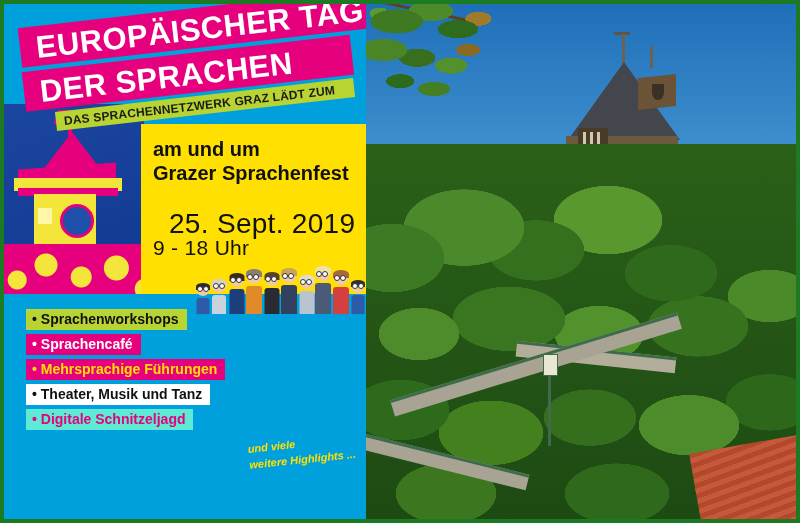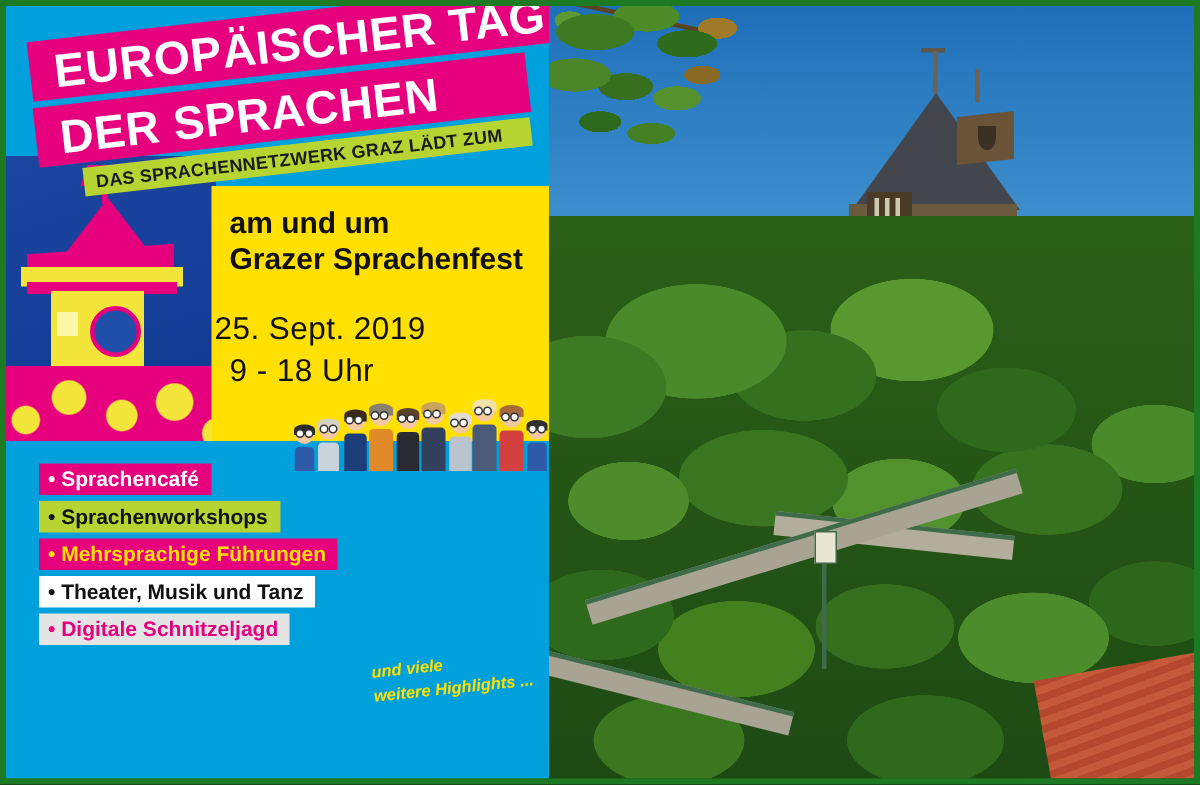--- a/index.html
+++ b/index.html
@@ -104,21 +104,21 @@
   
   .yellowbox{
     position:absolute;left:137px;top:120px;width:225px;height:170px;
     background:#ffe000;
   }
   .yb-title{
     position:absolute;left:12px;top:14px;width:215px;
     color:#111;font-size:20px;font-weight:bold;line-height:1.18;
   }
   .yb-date{
-    position:absolute;left:2px;top:84px;color:#111;font-size:21px;
+    position:absolute;left:28px;top:84px;color:#111;font-size:28px;
     letter-spacing:0.3px;
   }
   .yb-time{
     position:absolute;left:12px;top:112px;color:#111;font-size:21px;
     letter-spacing:0.3px;
   }
 
   
   .crowd{position:absolute;left:190px;top:252px;width:172px;height:58px;}
   .person{position:absolute;bottom:0;}
@@ -352,25 +352,25 @@
           <div class="person" style="left: 155px; width: 17px; height: 33px;">
             <div class="p-body" style="width: 13px; height: 19px; bottom: 0px; background: rgb(47, 90, 168);"></div>
             <div class="p-head" style="width: 12px; height: 12px; bottom: 21px; background: rgb(242, 201, 160);"></div>
             <div class="p-hair" style="width: 14px; height: 6.6px; bottom: 27px; background: rgb(47, 47, 47);"></div>
             <div class="p-eye" style="left: 3px; bottom: 24.84px;"></div>
             <div class="p-eye" style="left: 9px; bottom: 24.84px;"></div>
           </div>
         </div>
 
       <div class="bullets">
+          <div class="bl-row"><span class="bullet" style="background: rgb(183, 212, 50); color: rgb(17, 17, 17);">• Sprachenworkshops</span></div>
           <div class="bl-row"><span class="bullet" style="background: rgb(230, 0, 126); color: rgb(255, 255, 255);">• Sprachencafé</span></div>
-          <div class="bl-row"><span class="bullet" style="background: rgb(183, 212, 50); color: rgb(17, 17, 17);">• Sprachenworkshops</span></div>
           <div class="bl-row"><span class="bullet" style="background: rgb(230, 0, 126); color: rgb(255, 224, 0);">• Mehrsprachige Führungen</span></div>
           <div class="bl-row"><span class="bullet" style="background: rgb(255, 255, 255); color: rgb(17, 17, 17);">• Theater, Musik und Tanz</span></div>
-          <div class="bl-row"><span class="bullet" style="background: #e5e5e5; color: rgb(230, 0, 126);">• Digitale Schnitzeljagd</span></div>
+          <div class="bl-row"><span class="bullet" style="background: #5eead4; color: rgb(230, 0, 126);">• Digitale Schnitzeljagd</span></div>
         </div>
 
       <div class="highlights">
         <div>und viele</div>
         <div>weitere Highlights ...</div>
       </div>
 
     </div>
 
     <div class="photo">

